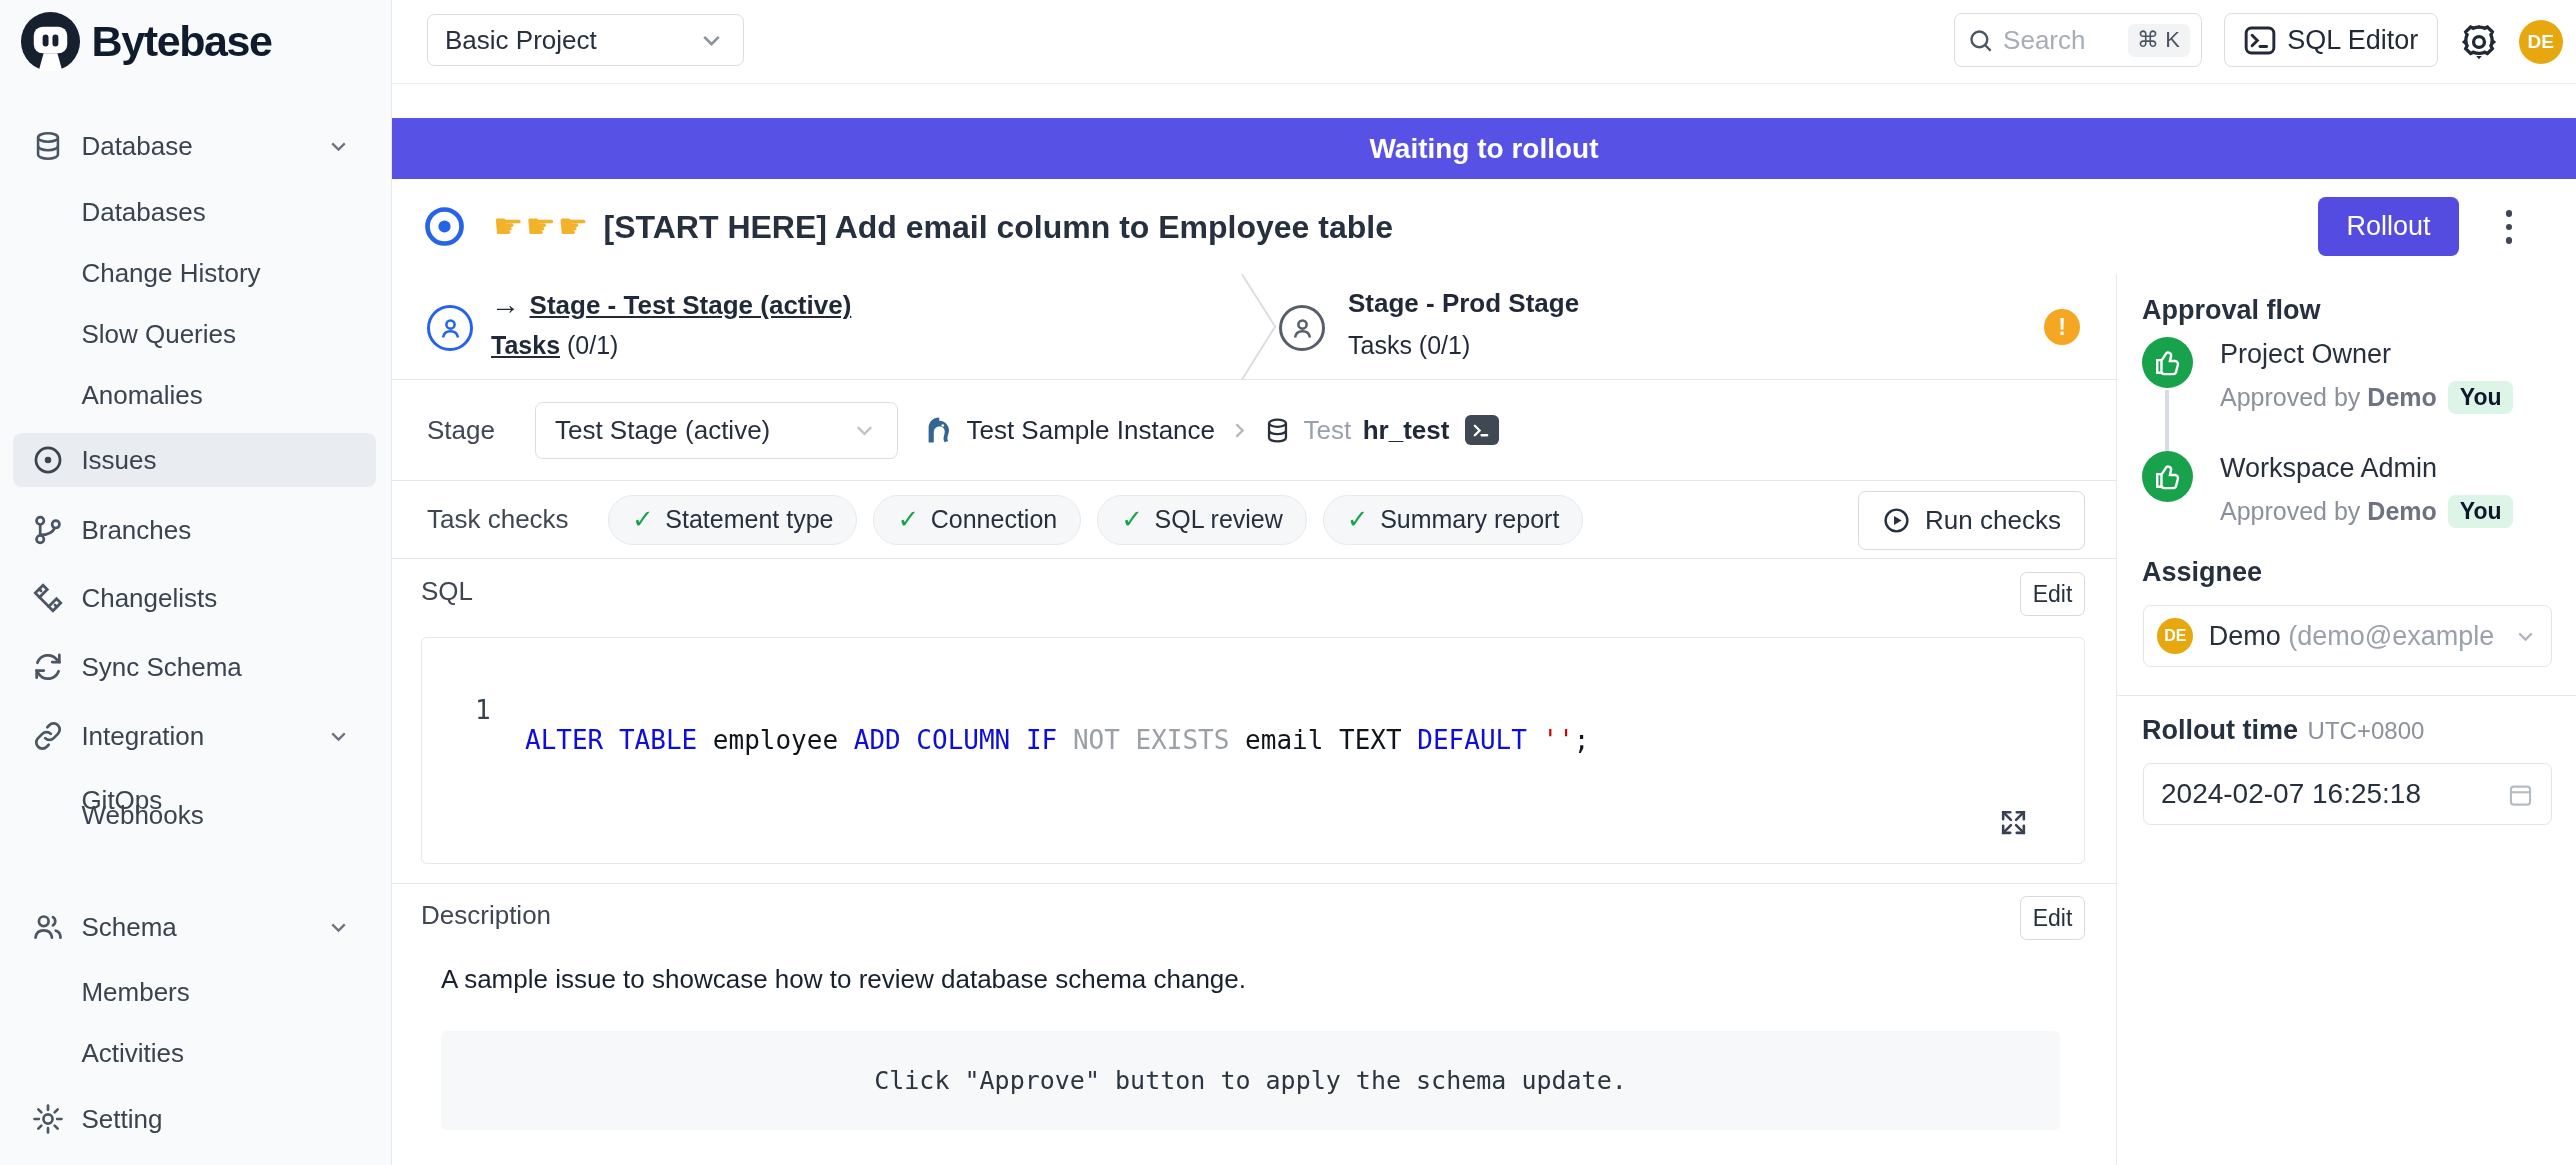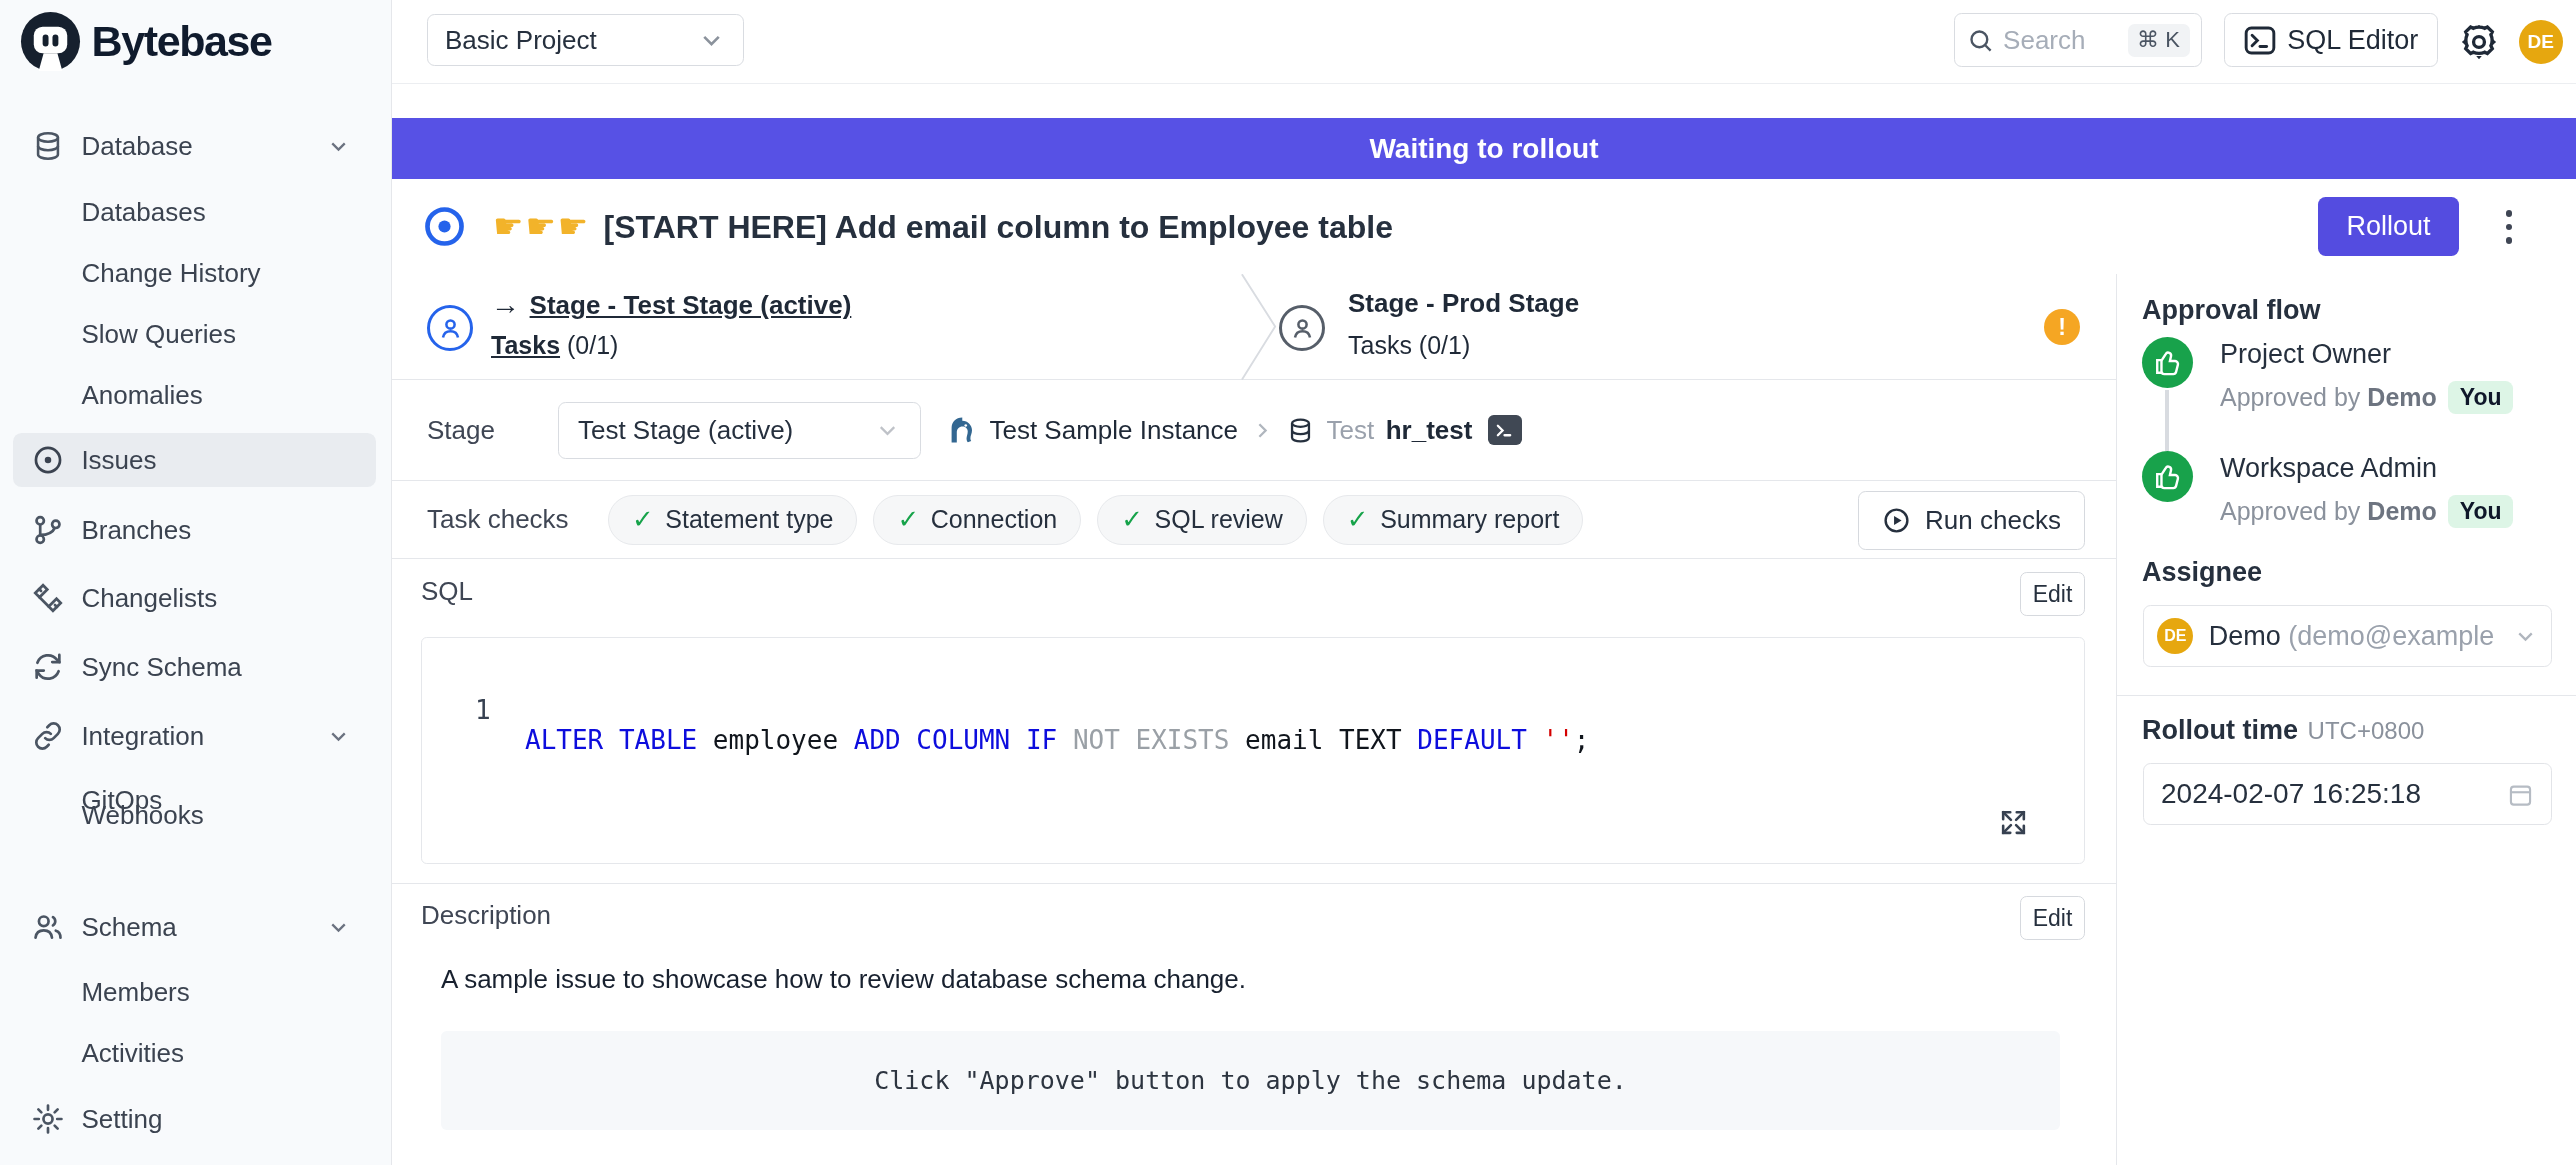--- a/index.html
+++ b/index.html
@@ -47,21 +47,21 @@
   .person-badge { position:absolute; top:31px; width:46px; height:46px; border-radius:50%; border:3.8px solid #2563eb; display:flex; align-items:center; justify-content:center; }
   .person-badge.gray { border-color:#565e69; }
   .stage-line1 { position:absolute; top:14.3px; font-size:26px; font-weight:700; color:#1f2937; white-space:nowrap; }
   .stage-line2 { position:absolute; top:57px; font-size:25px; color:#1f2937; white-space:nowrap; }
   .u { text-decoration:underline; }
   .arrow-g { font-size:29px; font-weight:400; margin-right:9.6px; }
   .stage-sep { position:absolute; left:848px; top:0; }
   .warn-dot { position:absolute; left:1652px; top:35px; width:36px; height:36px; border-radius:50%; background:#f5a623; color:#fff; font-size:23px; font-weight:700; display:flex; align-items:center; justify-content:center; }
 
   .stage-bar { position:absolute; left:0; right:0; top:106px; height:101px; border-bottom:1px solid #e5e7eb; display:flex; align-items:center; padding-left:35px; }
-  .bar-label { font-size:26px; color:#3f4654; font-weight:500; margin-right:63px; }
+  .bar-label { font-size:26px; color:#3f4654; font-weight:500; margin-right:40px; }
   .stage-select { width:363px; height:57px; border:1px solid #d9dce1; border-radius:7.6px; display:flex; align-items:center; padding:0 19px; background:#fff; }
   .stage-select span { font-size:26px; color:#26303e; }
   .stage-select .chev { margin-left:auto; opacity:.55; }
   .crumb { display:flex; align-items:center; gap:11.5px; margin-left:25px; white-space:nowrap; }
   .crumb .inst { font-size:26px; font-weight:500; color:#1f2937; }
   .crumb .envname { font-size:26px; color:#9aa1ac; }
   .crumb .dbname { font-size:26px; font-weight:600; color:#1f2937; }
   .term-badge { width:34px; height:30px; background:#404854; border-radius:5.7px; display:flex; align-items:center; justify-content:center; margin-left:3.8px; }
 
   .checks-row { position:absolute; left:0; right:0; top:207px; height:78px; border-bottom:1px solid #e5e7eb; display:flex; align-items:center; padding-left:35px; }

